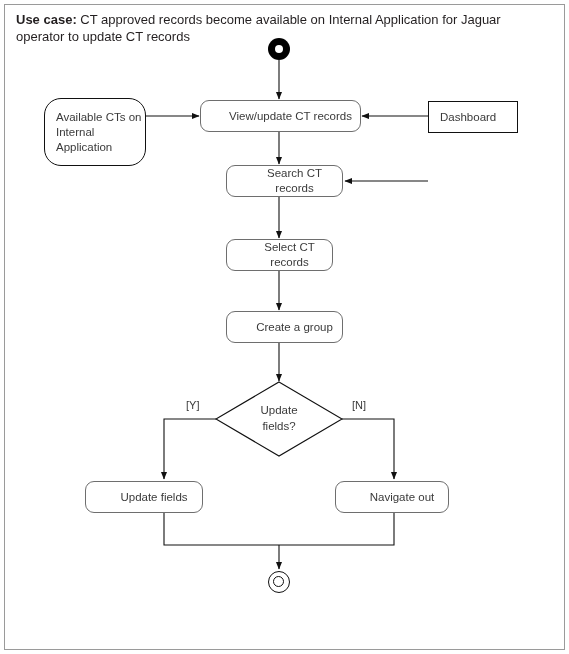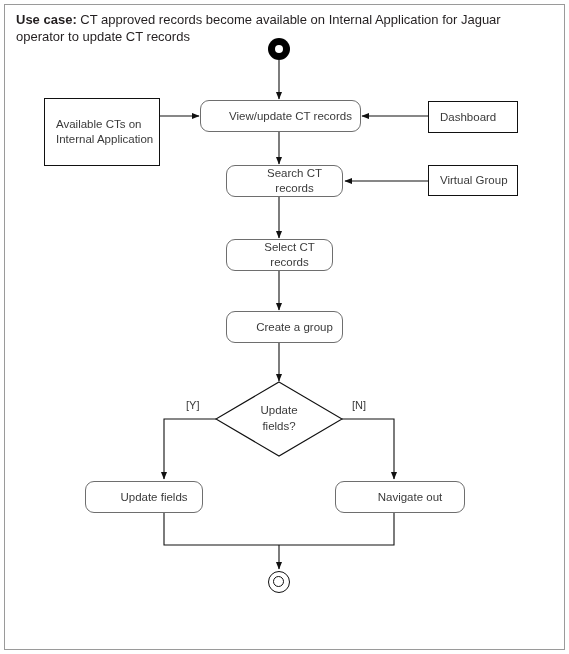--- a/index.html
+++ b/index.html
@@ -169,39 +169,36 @@
       <path d="M394,512 L394,545 L279,545"></path>
 
       <line x1="279" y1="545" x2="279" y2="569" marker-end="url(#arrow)"></line>
 
       <polygon points="279,382 342,419 279,456 216,419" stroke="#111111" stroke-width="1.1" fill="#ffffff"></polygon>
     </g>
   </svg>
 
   <div class="initial-node" style="left:268px; top:38px;"></div>
 
-  <div class="node object" style="left:44px; top:98px; width:116px; height:68px;">
+  <div class="node object" style="left:44px; top:98px; width:102px; height:68px;border-radius:17px;">
     <span>Available CTs on Internal Application</span>
   </div>
 
   <div class="node action" style="left:200px; top:100px; width:161px; height:32px;">
     <span>View/update CT records</span>
   </div>
 
   <div class="node object" style="left:428px; top:101px; width:90px; height:32px;">
     <span>Dashboard</span>
   </div>
 
   <div class="node action" style="left:226px; top:165px; width:117px; height:32px;">
     <span>Search CT records</span>
   </div>
 
-  <div class="node object" style="left:428px; top:165px; width:90px; height:31px;">
-    <span>Virtual Group</span>
-  </div>
 
   <div class="node action" style="left:226px; top:239px; width:107px; height:32px;">
     <span>Select CT records</span>
   </div>
 
   <div class="node action" style="left:226px; top:311px; width:117px; height:32px;">
     <span>Create a group</span>
   </div>
 
   <div class="diamond-label" style="left:234px; top:402px;">
@@ -209,19 +206,19 @@
     <div>fields?</div>
   </div>
 
   <div class="guard" style="left:186px; top:399px;">[Y]</div>
   <div class="guard" style="left:352px; top:399px;">[N]</div>
 
   <div class="node action" style="left:85px; top:481px; width:118px; height:32px;">
     <span>Update fields</span>
   </div>
 
-  <div class="node action" style="left:335px; top:481px; width:130px; height:32px;">
+  <div class="node action" style="left:335px; top:481px; width:114px; height:32px;">
     <span>Navigate out</span>
   </div>
 
   <div class="final-node" style="left:268px; top:571px;"></div>
 
 </div>
 
 </body></html>

